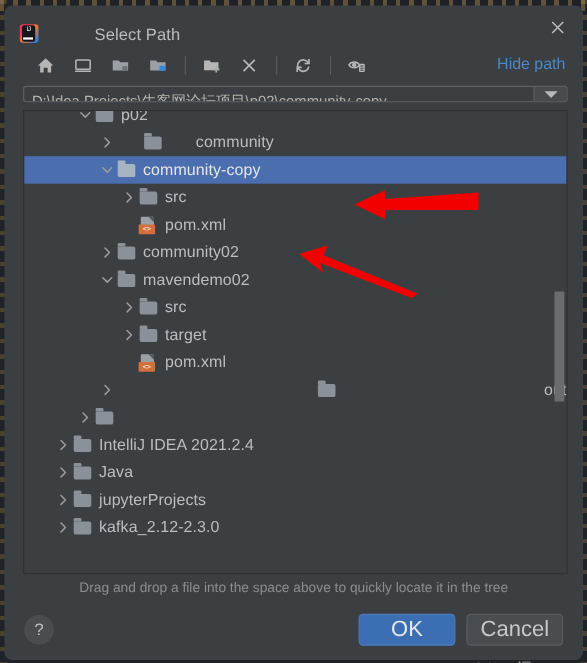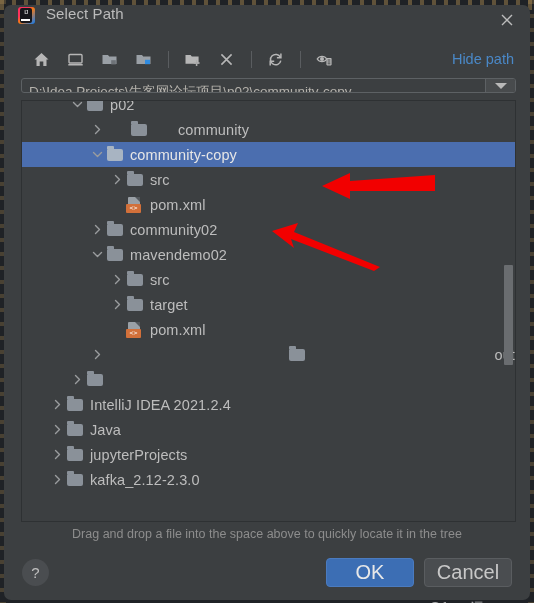--- a/index.html
+++ b/index.html
@@ -60,23 +60,24 @@
     border-radius: 7px;
     overflow: hidden;
     display: flex;
     flex-direction: column;
   }
 
   
   .titlebar {
     height: 35px;
     display: flex;
-    align-items: flex-start;
+    align-items: flex-end;
     padding: 0 6px 0 12px;
     flex: 0 0 auto;
+    gap: 40px;
   }
   .app-icon {
     width: 20px; height: 20px;
     position: relative;
     flex: 0 0 auto;
     margin-right: 10px;
   }
   .app-icon .sq {
     position: absolute;
     width: 17px; height: 17px;

